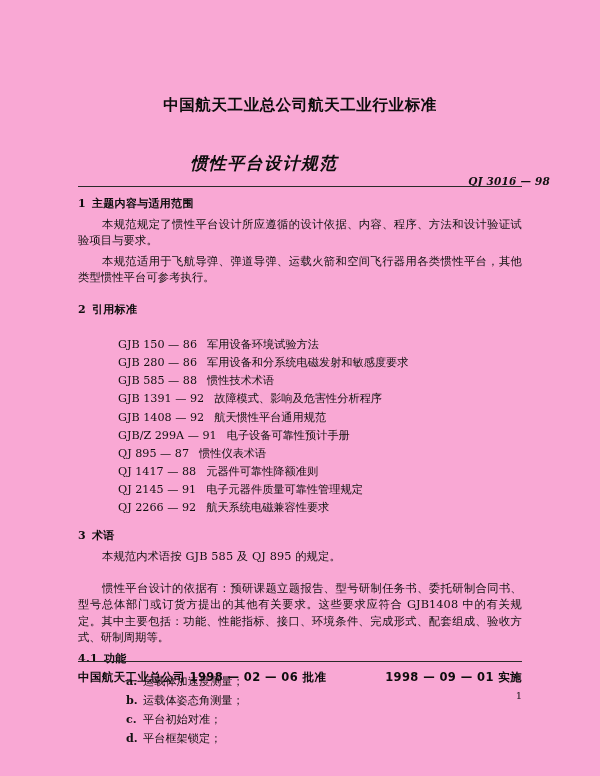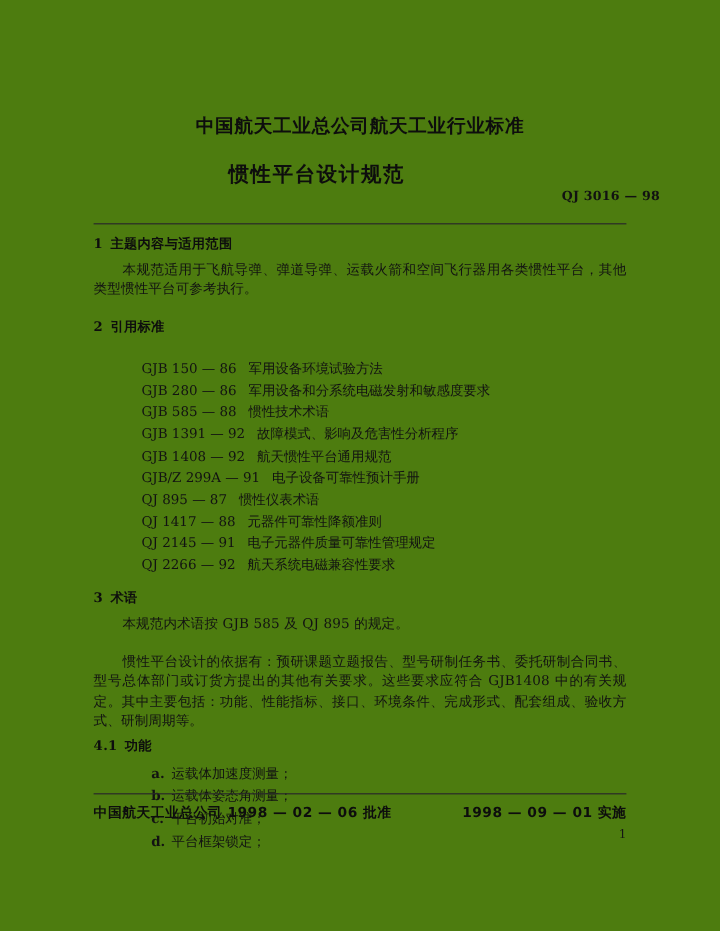--- a/index.html
+++ b/index.html
@@ -15,43 +15,44 @@
     position: relative;
     overflow: hidden;
   }
 
   .page {
     position: absolute;
     left: 0;
     top: 0;
     width: 600px;
     height: 776px;
-    background: #4d7c0f;
+    background: #f9a8d4;
   }
 
   
   .masthead {
     position: absolute;
     left: 50px;
     top: 96px;
     width: 500px;
   }
   .org-title {
     text-align: center;
     font-size: 15.5px;
     font-weight: bold;
     letter-spacing: 0.6px;
     font-family: "DejaVu Sans", "Liberation Sans", sans-serif;
     color: #0d0d0d;
     line-height: 1.2;
   }
   .title-row {
     position: relative;
-    margin-top: 21px;
+    margin-top: 38px;
     height: 26px;
+    font-style: italic;
   }
   .doc-title {
     text-align: center;
     font-size: 17px;
     font-weight: bold;
     letter-spacing: 1.4px;
     color: #0d0d0d;
     line-height: 1.2;
     padding-right: 72px;
   }
@@ -196,20 +197,21 @@
     </div>
   </div>
 
   <div class="rule rule-top"></div>
 
   <div class="body-area">
 
     <div class="sec-head">
       <span class="num">1</span><span>主题内容与适用范围</span>
     </div>
+    <p class="para">本规范规定了惯性平台设计所应遵循的设计依据、内容、程序、方法和设计验证试验项目与要求。</p>
     <p class="para">本规范适用于飞航导弹、弹道导弹、运载火箭和空间飞行器用各类惯性平台，其他类型惯性平台可参考执行。</p>
 
     <div class="gap-md"></div>
 
     <div class="sec-head">
       <span class="num">2</span><span>引用标准</span>
     </div>
     <ul class="std-list">
       <li class="std-item">
         <span class="std-code">GJB 150 — 86</span><span class="std-name">军用设备环境试验方法</span>

